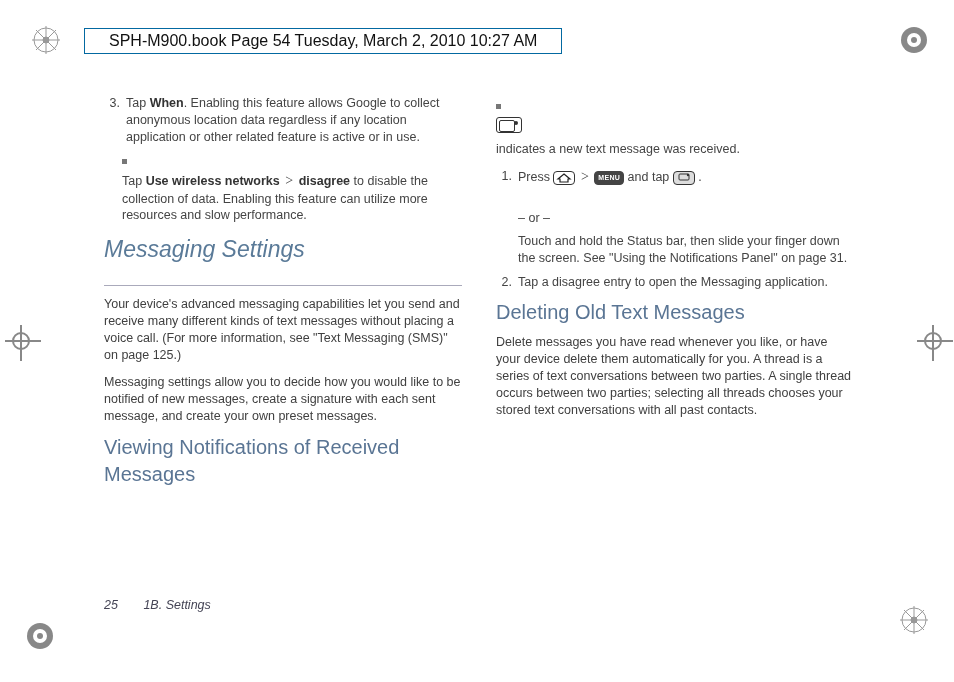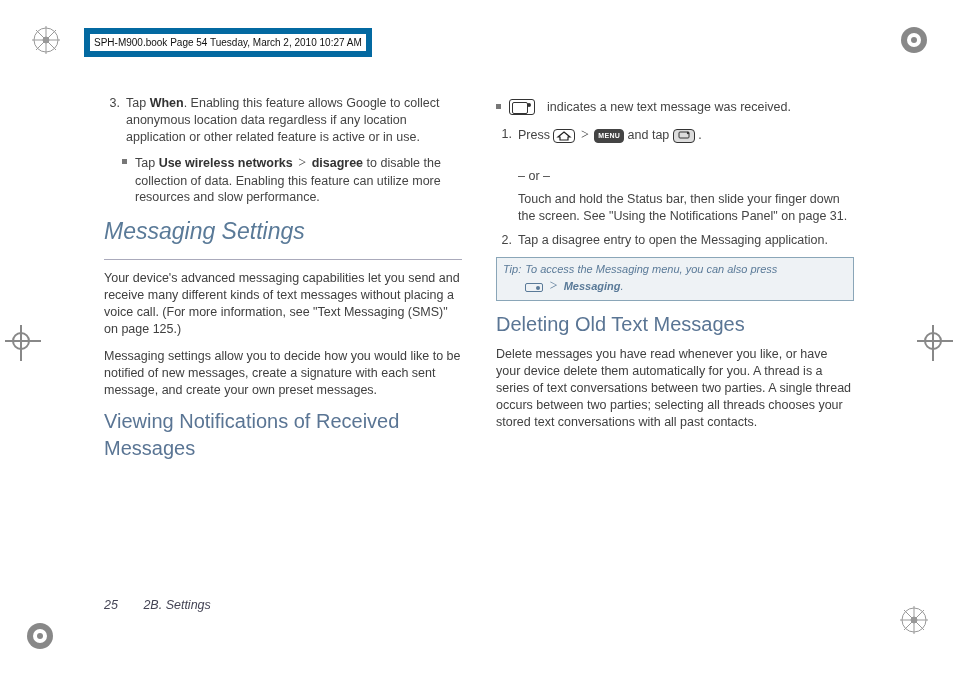--- a/index.html
+++ b/index.html
@@ -16,23 +16,23 @@
     position: absolute;
     width: 36px; height: 36px;
   }
   .top-left { top: 22px; left: 28px; }
   .top-right { top: 22px; right: 22px; }
   .bottom-left { bottom: 28px; left: 22px; }
   .bottom-right { bottom: 44px; right: 22px; }
   .header-box {
     position: absolute;
     top: 28px; left: 84px;
-    border: 6px solid #0369a1;
-    font-size: 10px;
-    padding: 3px 4px;
+    border: 1px solid #0369a1;
+    font-size: 16px;
+    padding: 3px 24px;
     color: #111;
     background: #fff;
   }
   .reg-mark {
     position: absolute;
     width: 18px; height: 18px;
     border: 2px solid #888;
     border-radius: 50%;
   }
   .reg-mark::before, .reg-mark::after {
@@ -52,28 +52,28 @@
   .col {
     flex: 1;
     font-size: 12.5px;
     line-height: 1.35;
     color: #444;
   }
   .step-row { display: flex; gap: 6px; margin-bottom: 8px;}
   .step-row .num { width: 16px; text-align: right; flex-shrink:0;}
   .step-row .body { flex: 1;}
   .bold { font-weight: bold; color: #333;}
-  .bullet-row { display: flex; gap: 8px; margin: 4px 0 10px 18px;}
+  .bullet-row { display: flex; gap: 8px; margin: 4px 0 10px 18px; flex-direction: column;}
   .bullet-sq { width: 5px; height: 5px; background: #777; margin-top: 5px; flex-shrink:0;}
   h1.section {
     font-style: italic;
     font-weight: normal;
     font-size: 23px;
     color: #5a7a98;
-    margin: 6px 0 12px;
+    margin: 6px 0 20px;
   }
   .rule { border-bottom: 1px solid #aab; margin-bottom: 10px;}
   p.body { margin-bottom: 10px; color: #404040;}
   h2.sub {
     font-weight: normal;
     font-size: 20px;
     color: #5a7594;
     margin: 2px 0 8px;
   }
   .footer {
@@ -241,29 +241,22 @@
         <div style="margin-top:23px">– or –</div>
         <div style="margin-top:6px">Touch and hold the Status bar, then slide your finger down the screen. See "Using the Notifications Panel" on page 31.</div>
       </div>
     </div>
 
     <div class="step-row">
       <div class="num">2.</div>
       <div class="body">Tap a disagree entry to open the Messaging application.</div>
     </div>
 
-    <div class="tip-box">
-      <span class="tip-label">Tip:</span>
-      <span>
-        <span>To access the Messaging menu, you can also press</span><br>
-        <span class="tip-icon-pill"></span><span class="gt"> &gt; </span><span style="font-weight:bold">Messaging</span><span>.</span>
-      </span>
-    </div>
 
     <h2 class="sub">Deleting Old Text Messages</h2>
     <p class="body">Delete messages you have read whenever you like, or have your device delete them automatically for you. A thread is a series of text conversations between two parties. A single thread occurs between two parties; selecting all threads chooses your stored text conversations with all past contacts.</p>
   </div>
 </div>
 
 <div class="footer">
   <span class="pg">25</span>
-  <span>2B. Settings</span>
+  <span>1B. Settings</span>
 </div>
 
 </body></html>

